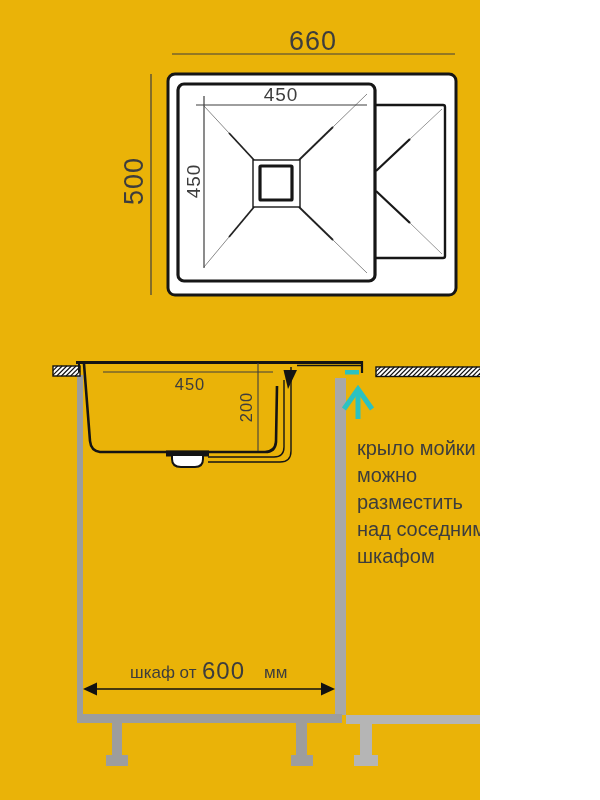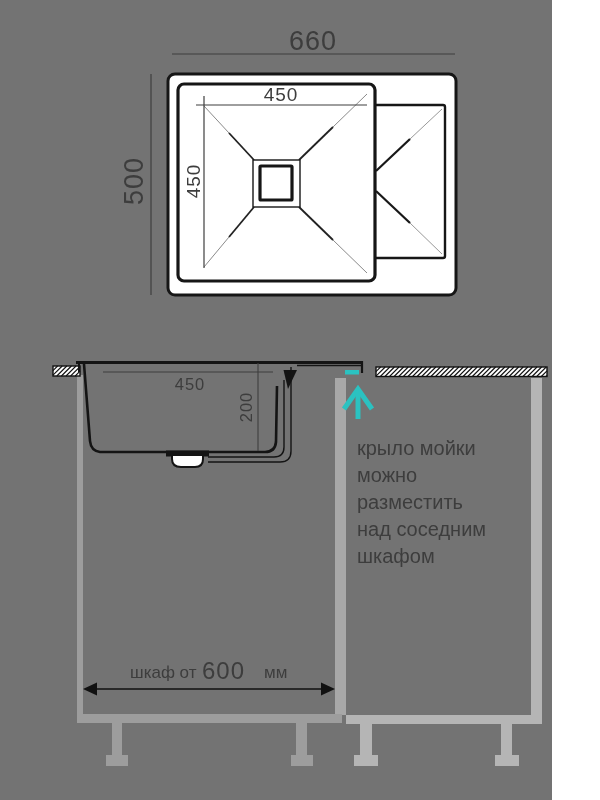--- a/index.html
+++ b/index.html
@@ -1,16 +1,16 @@
 <!DOCTYPE html>
 <html><head>
 <meta charset="utf-8">
 <style>
   html,body{margin:0;padding:0;background:#fff;}
-  .page{position:relative;width:552px;height:800px;background:#737373;overflow:hidden;}
+  .page{position:relative;width:480px;height:800px;background:#eab308;overflow:hidden;}
   svg text{font-family:"Liberation Sans","DejaVu Sans",sans-serif;fill:#3d3d3d;}
   svg .dimnum{letter-spacing:1px;}
 </style>
 </head>
 <body>
 
 <div class="page">
 <svg width="600" height="800" viewBox="0 0 600 800" xmlns="http://www.w3.org/2000/svg">
 
   <g>

